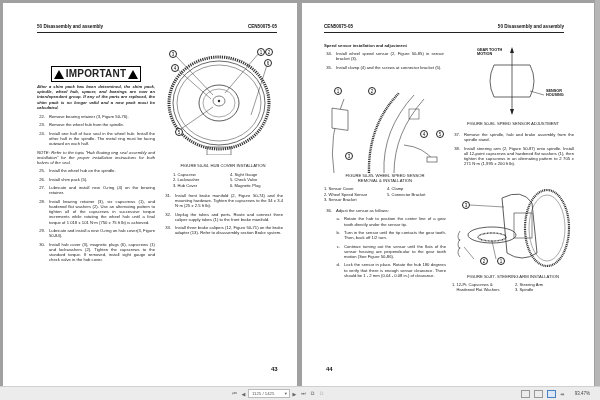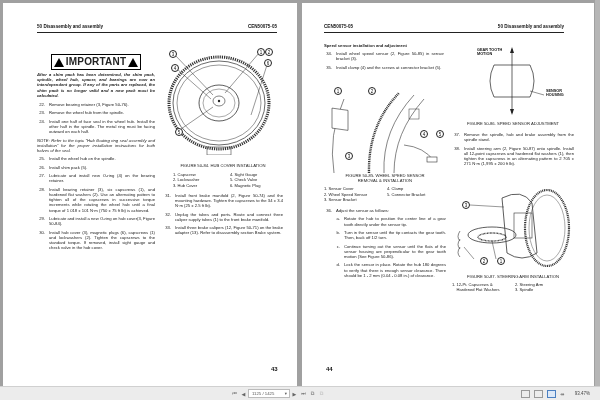--- a/index.html
+++ b/index.html
@@ -8,21 +8,21 @@
   .page { position: absolute; top: 3px; height: 383px; background: #fff; overflow: hidden; }
   .page.left { left: 3px; width: 294px; }
   .page.right { left: 302px; width: 292px; }
   .hdr { position: absolute; top: 21px; left: 34px; right: 20px; height: 9px; border-bottom: 1px solid #222; font-size: 4.6px; font-weight: bold; display: flex; justify-content: space-between; }
   .page.right .hdr { left: 22px; right: 30px; }
   .col { position: absolute; font-size: 4.2px; line-height: 5.2px; color: #222; }
   .col p, .col li { margin-bottom: 3.2px; }
   .step { display: flex; gap: 2px; text-align: justify; }
   .step .n { width: 10px; flex: none; text-align: right; padding-right: 2px; }
   .step .t { flex: 1; }
-  .important-box { margin: 4px auto 2px auto; width: 90px; border: 1px solid #000; height: 16px; font-size: 10px; font-weight: bold; display: flex; align-items: center; justify-content: center; gap: 2px; letter-spacing: 0.2px; }
+  .important-box { margin: 16px auto 2px auto; width: 90px; border: 1px solid #000; height: 16px; font-size: 10px; font-weight: bold; display: flex; align-items: center; justify-content: center; gap: 2px; letter-spacing: 0.2px; }
   .tri { width: 0; height: 0; border-left: 5px solid transparent; border-right: 5px solid transparent; border-bottom: 9px solid #000; position: relative; }
   .important-text { font-style: italic; font-weight: bold; font-size: 4.2px; line-height: 5.2px; text-align: justify; margin-bottom: 4px; }
   .note { font-style: italic; text-align: justify; }
   .fig { position: absolute; }
   .caption { font-size: 4.2px; text-align: center; color: #222; }
   .legend { font-size: 4.1px; line-height: 5.2px; display: grid; grid-template-columns: 1fr 1fr; column-gap: 4px; color: #222; }
   .callout { position: absolute; width: 8px; height: 8px; border: 0.8px solid #222; border-radius: 50%; background: #fff; font-size: 4.5px; text-align: center; line-height: 7px; }
   .pageno { position: absolute; font-size: 6px; font-weight: bold; bottom: 14px; }
   .scrollbar { position: absolute; right: 0; top: 0; width: 5px; height: 386px; background: #b6b6b6; }
   .toolbar { position: absolute; left: 0; bottom: 0; width: 600px; height: 14px; background: #ececec; border-top: 1px solid #d0d0d0; display: flex; align-items: center; font-size: 4.5px; color: #555; }

